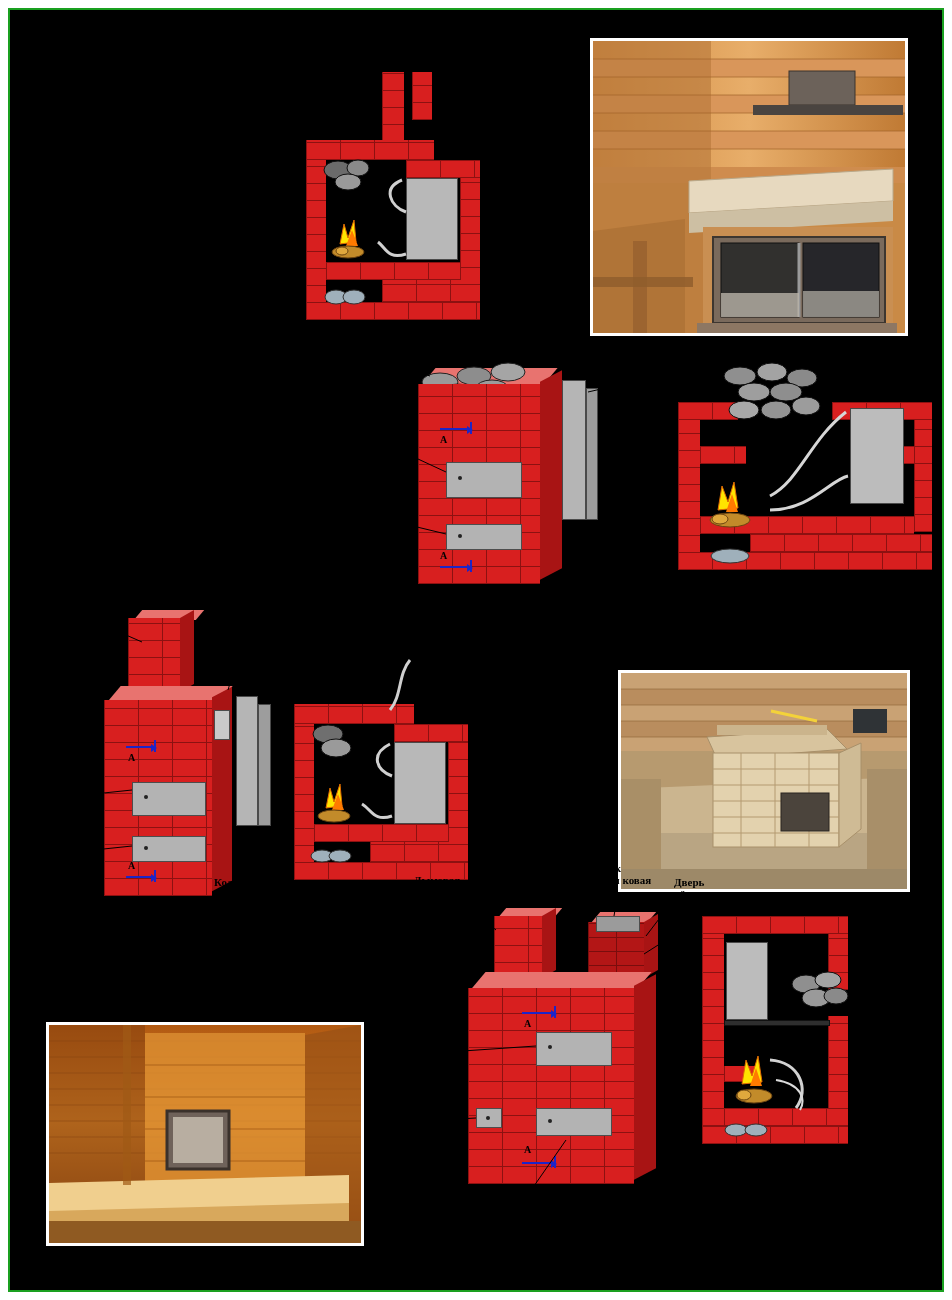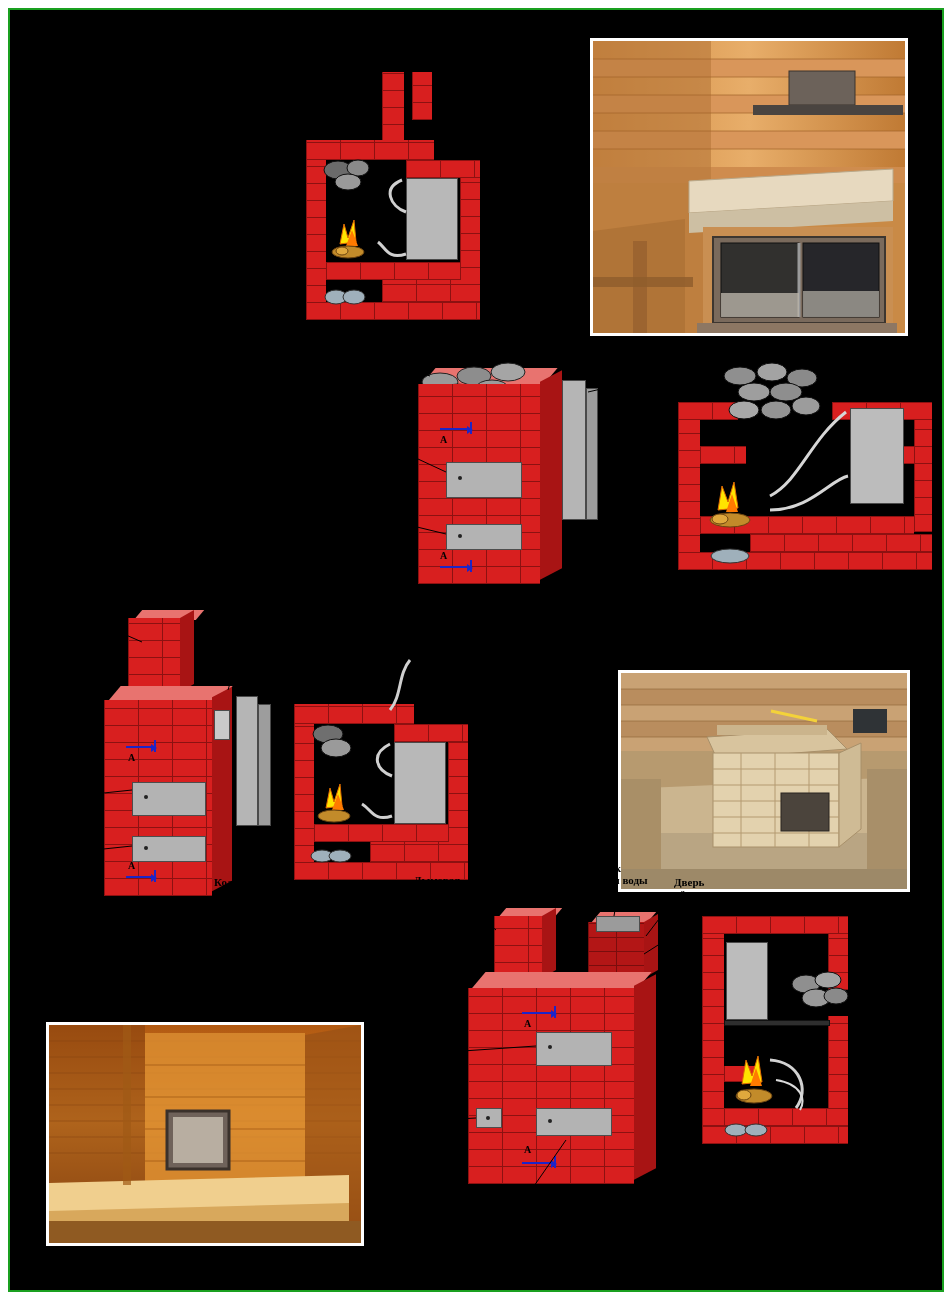--- a/index.html
+++ b/index.html
@@ -462,21 +462,21 @@
     <div class="letterA" style="left:514px;top:1008px;">А</div>
     <div class="arrow" style="left:512px;top:1152px;width:34px;"></div>
     <div class="tick" style="left:544px;top:1146px;height:12px;"></div>
     <div class="letterA" style="left:514px;top:1134px;">А</div>
 
     <div class="lbl" style="left:404px;top:864px;">Дымовая
 чистки</div>
     <div class="lbl" style="left:512px;top:852px;">Чугунная
 плита</div>
     <div class="lbl" style="left:592px;top:852px;">Бак
-для воды</div>
+для ковая</div>
     <div class="lbl" style="left:664px;top:866px;">Дверь
 чёрному</div>
     <div class="lbl" style="left:658px;top:908px;">Бак
 для воды</div>
     <div class="lbl" style="left:392px;top:1036px;">Дверь
 топки</div>
     <div class="lbl" style="left:384px;top:1104px;">Дверь
 чистки</div>
     <div class="lbl" style="left:482px;top:1178px;">Дверь
 зольника</div>

